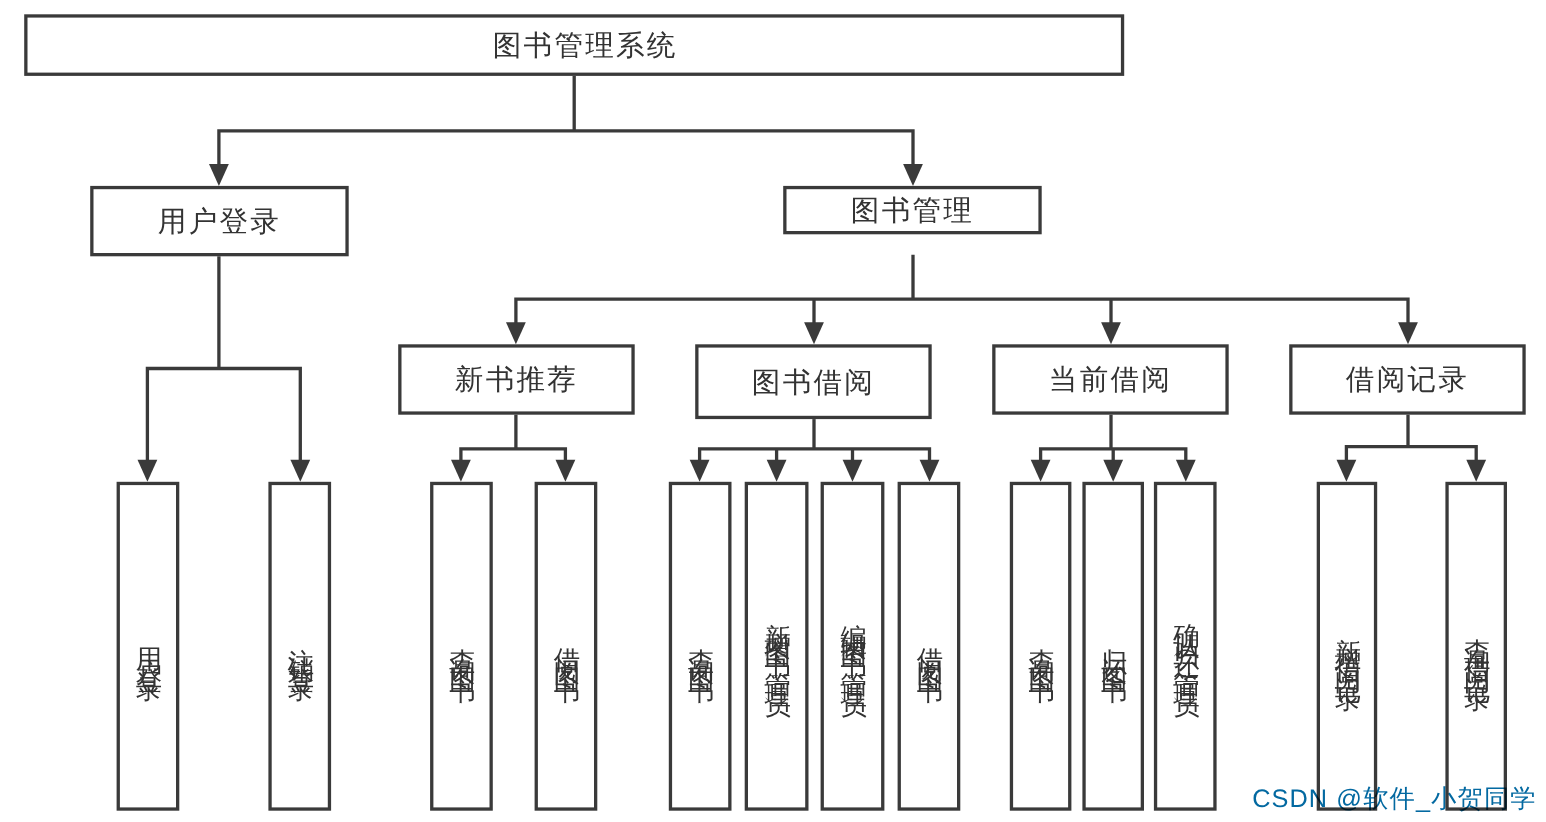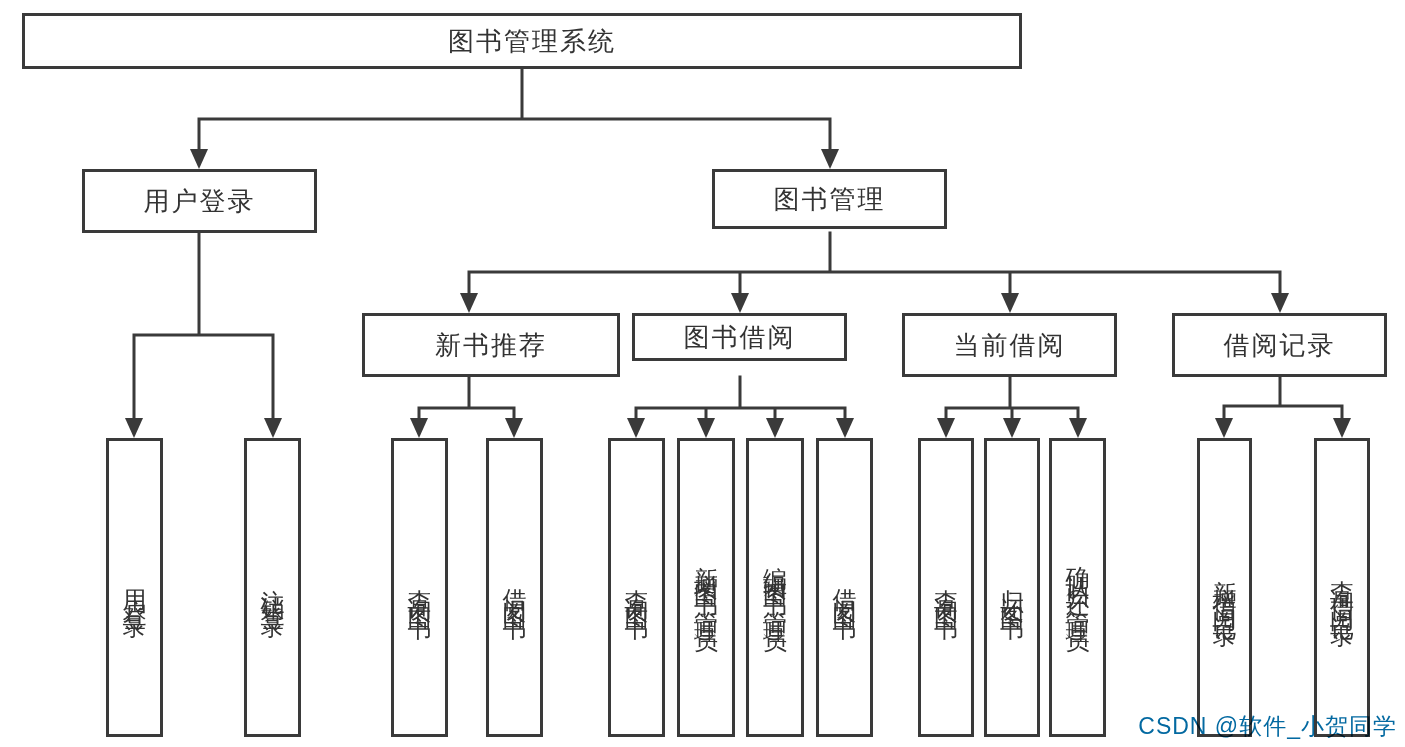--- a/index.html
+++ b/index.html
@@ -94,28 +94,28 @@
     </g>
   </svg>
 
   <div class="box" style="left:22px; top:13px; width:1000px; height:56px;padding-left:20px;">
     <span>图书管理系统</span>
   </div>
 
   <div class="box" style="left:82px; top:169px; width:235px; height:64px;">
     <span>用户登录</span>
   </div>
-  <div class="box" style="left:712px; top:169px; width:235px; height:60px;">
+  <div class="box" style="left:712px; top:169px; width:235px; height:44px;">
     <span>图书管理</span>
   </div>
 
-  <div class="box" style="left:362px; top:313px; width:258px; height:64px;">
+  <div class="box" style="left:362px; top:313px; width:215px; height:64px;">
     <span>新书推荐</span>
   </div>
-  <div class="box" style="left:632px; top:313px; width:215px; height:48px;">
+  <div class="box" style="left:632px; top:313px; width:215px; height:68px;">
     <span>图书借阅</span>
   </div>
   <div class="box" style="left:902px; top:313px; width:215px; height:64px;align-items:center;">
     <span>当前借阅</span>
   </div>
   <div class="box" style="left:1172px; top:313px; width:215px; height:64px;">
     <span>借阅记录</span>
   </div>
 
   <div class="box leafbox" style="left:106px;">

